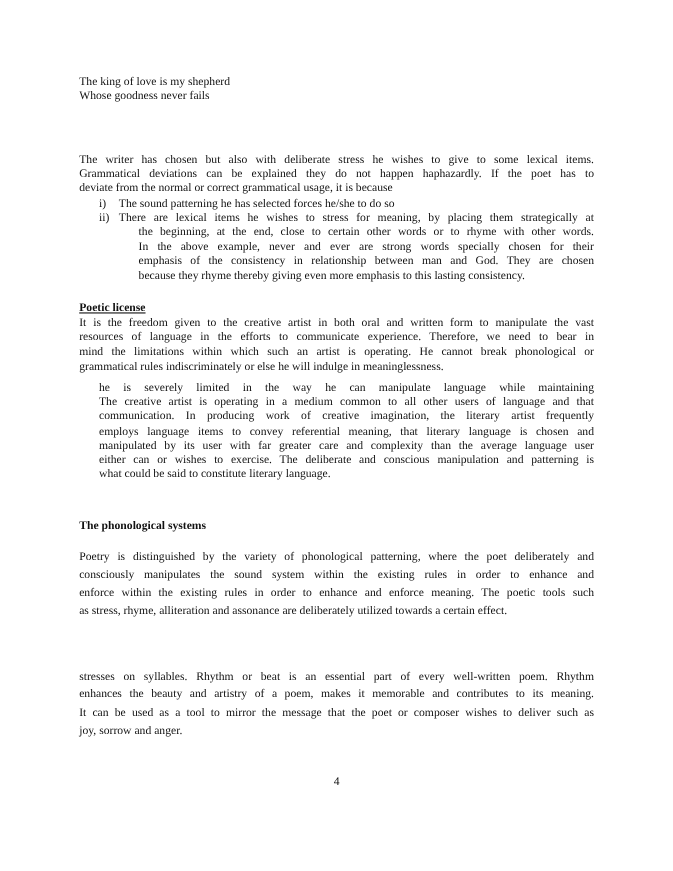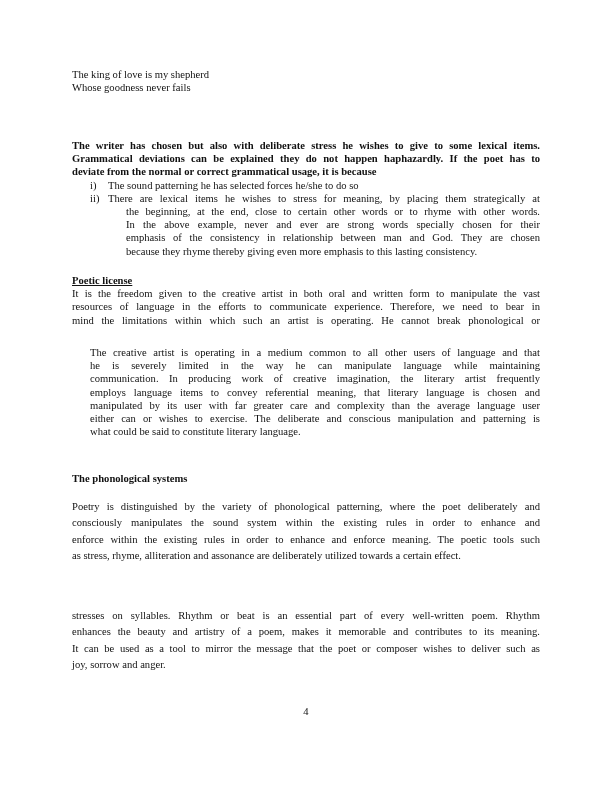--- a/index.html
+++ b/index.html
@@ -20,21 +20,21 @@
 </head>
 <body>
 
 <div class="page">
 
   <div class="blk" style="top:68px;">
     <span class="line">The king of love is my shepherd</span>
     <span class="line">Whose goodness never fails</span>
   </div>
 
-  <div class="blk" style="top:139px;font-weight:bold;">
+  <div class="blk" style="top:139px;">
     <span class="jline">The writer has chosen but also with deliberate stress he wishes to give to some lexical items.</span>
     <span class="jline">Grammatical deviations can be explained they do not happen haphazardly. If the poet has to</span>
     <span class="lastline">deviate from the normal or correct grammatical usage, it is because</span>
   </div>
 
   <div class="list-item" style="left:90px; top:178.6px; width:450px; line-height:13.2px;">
     <span class="marker">i)</span>
     <span class="line" style="padding-left:18px;">The sound patterning he has selected forces he/she to do so</span>
   </div>
   <div class="list-item" style="left:90px; top:191.8px; width:450px; line-height:13.2px;">
@@ -44,25 +44,26 @@
     <span class="jline" style="margin-left:36px;">In the above example, never and ever are strong words specially chosen for their</span>
     <span class="jline" style="margin-left:36px;">emphasis of the consistency in relationship between man and God. They are chosen</span>
     <span class="lastline" style="margin-left:36px;">because they rhyme thereby giving even more emphasis to this lasting consistency.</span>
   </div>
 
   <div class="blk" style="top:274px;">
     <span class="line heading-u">Poetic license</span>
     <span class="jline">It is the freedom given to the creative artist in both oral and written form to manipulate the vast</span>
     <span class="jline">resources of language in the efforts to communicate experience. Therefore, we need to bear in</span>
     <span class="jline">mind the limitations within which such an artist is operating. He cannot break phonological or</span>
+    <span class="lastline">grammatical rules indiscriminately or else he will indulge in meaninglessness.</span>
   </div>
 
   <div class="blk" style="top:346px; left:90px; width:450px;">
+    <span class="jline">he is severely limited in the way he can manipulate language while maintaining</span>
     <span class="jline">The creative artist is operating in a medium common to all other users of language and that</span>
-    <span class="jline">he is severely limited in the way he can manipulate language while maintaining</span>
     <span class="jline">communication. In producing work of creative imagination, the literary artist frequently</span>
     <span class="jline">employs language items to convey referential meaning, that literary language is chosen and</span>
     <span class="jline">manipulated by its user with far greater care and complexity than the average language user</span>
     <span class="jline">either can or wishes to exercise. The deliberate and conscious manipulation and patterning is</span>
     <span class="lastline">what could be said to constitute literary language.</span>
   </div>
 
   <div class="blk" style="top:472px;">
     <span class="line heading-b">The phonological systems</span>
   </div>

